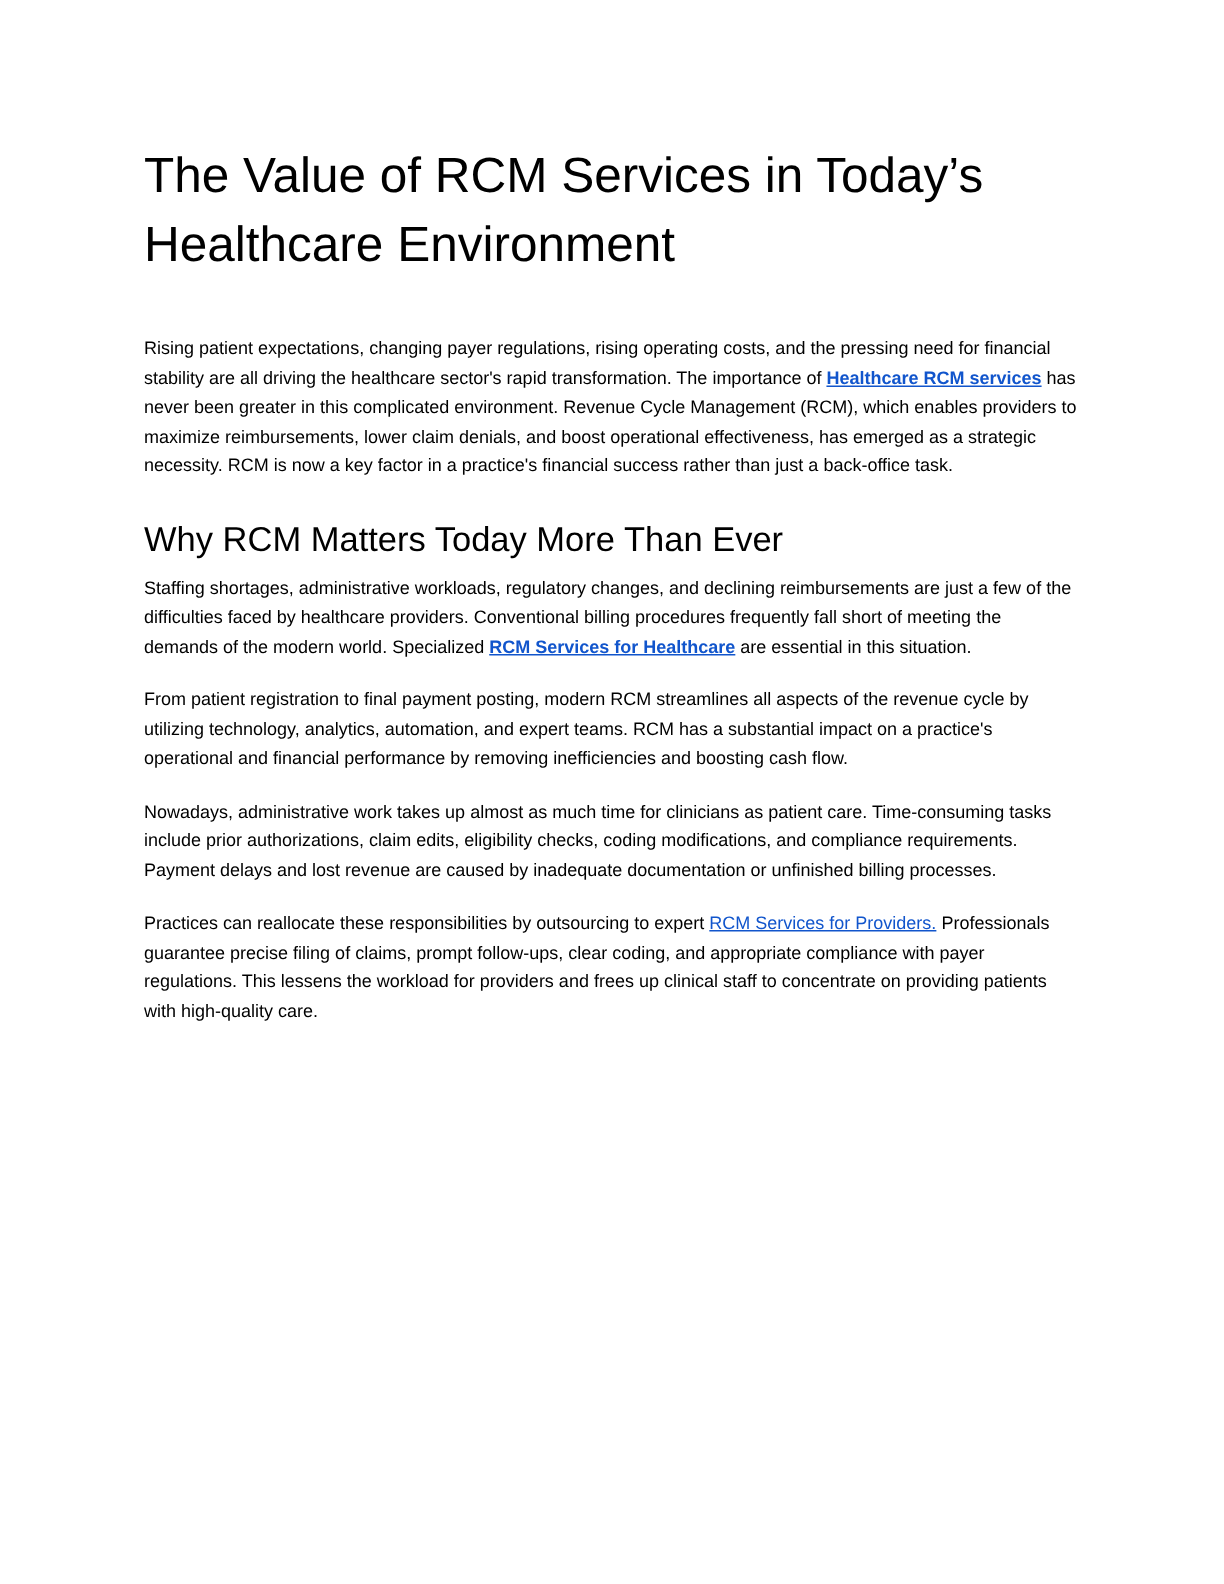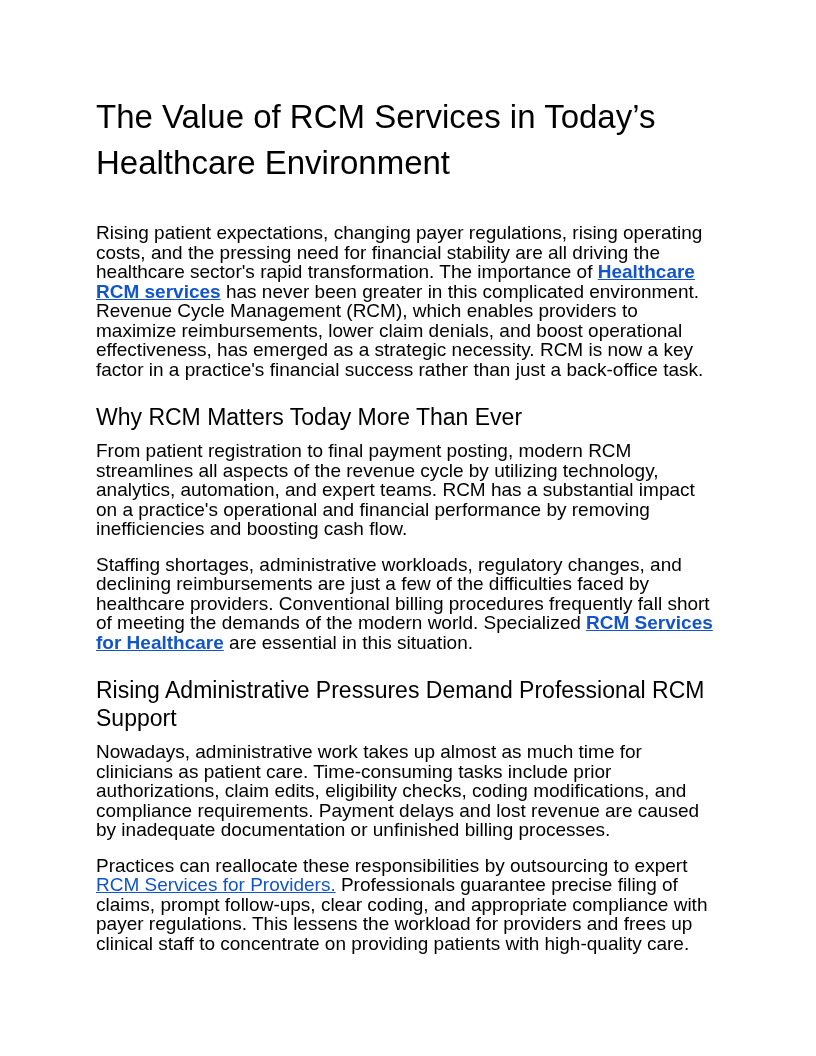--- a/index.html
+++ b/index.html
@@ -23,21 +23,21 @@
     color: var(--text-color);
   }
   h1.doc-title {
     font-size: 33px;
     font-weight: 400;
     line-height: 46px;
     color: var(--text-color);
     margin: 0 0 37px 0;
   }
   .doc-body p {
-    font-size: 19px;
+    font-size: 12px;
     line-height: 19.5px;
     margin: 0 0 16px 0;
     color: var(--text-color);
   }
   .doc-body h2 {
     font-size: 23px;
     font-weight: 400;
     line-height: 28px;
     margin: 24px 0 10px 0;
     color: var(--text-color);
@@ -51,19 +51,18 @@
   }
 </style>
 </head>
 <body>
 
 <div class="page">
   <h1 class="doc-title">The Value of RCM Services in Today’s Healthcare Environment</h1>
   <div class="doc-body">
       <p><span>Rising patient expectations, changing payer regulations, rising operating costs, and the pressing need for financial stability are all driving the healthcare sector's rapid transformation. The importance of </span><a href="#" class="bold">Healthcare RCM services</a><span> has never been greater in this complicated environment. Revenue Cycle Management (RCM), which enables providers to maximize reimbursements, lower claim denials, and boost operational effectiveness, has emerged as a strategic necessity. RCM is now a key factor in a practice's financial success rather than just a back-office task.</span></p>
       <h2>Why RCM Matters Today More Than Ever</h2>
+      <p><span>Staffing shortages, administrative workloads, regulatory changes, and declining reimbursements are just a few of the difficulties faced by healthcare providers. Conventional billing procedures frequently fall short of meeting the demands of the modern world. Specialized </span><a href="#" class="bold">RCM Services for Healthcare</a><span> are essential in this situation.</span></p>
       <p><span>From patient registration to final payment posting, modern RCM streamlines all aspects of the revenue cycle by utilizing technology, analytics, automation, and expert teams. RCM has a substantial impact on a practice's operational and financial performance by removing inefficiencies and boosting cash flow.</span></p>
-      <p><span>Staffing shortages, administrative workloads, regulatory changes, and declining reimbursements are just a few of the difficulties faced by healthcare providers. Conventional billing procedures frequently fall short of meeting the demands of the modern world. Specialized </span><a href="#" class="bold">RCM Services for Healthcare</a><span> are essential in this situation.</span></p>
-      <h2>Rising Administrative Pressures Demand Professional RCM Support</h2>
       <p><span>Nowadays, administrative work takes up almost as much time for clinicians as patient care. Time-consuming tasks include prior authorizations, claim edits, eligibility checks, coding modifications, and compliance requirements. Payment delays and lost revenue are caused by inadequate documentation or unfinished billing processes.</span></p>
       <p><span>Practices can reallocate these responsibilities by outsourcing to expert </span><a href="#">RCM Services for Providers.</a><span> Professionals guarantee precise filing of claims, prompt follow-ups, clear coding, and appropriate compliance with payer regulations. This lessens the workload for providers and frees up clinical staff to concentrate on providing patients with high-quality care.</span></p>
     </div>
 </div>
 
 </body></html>

